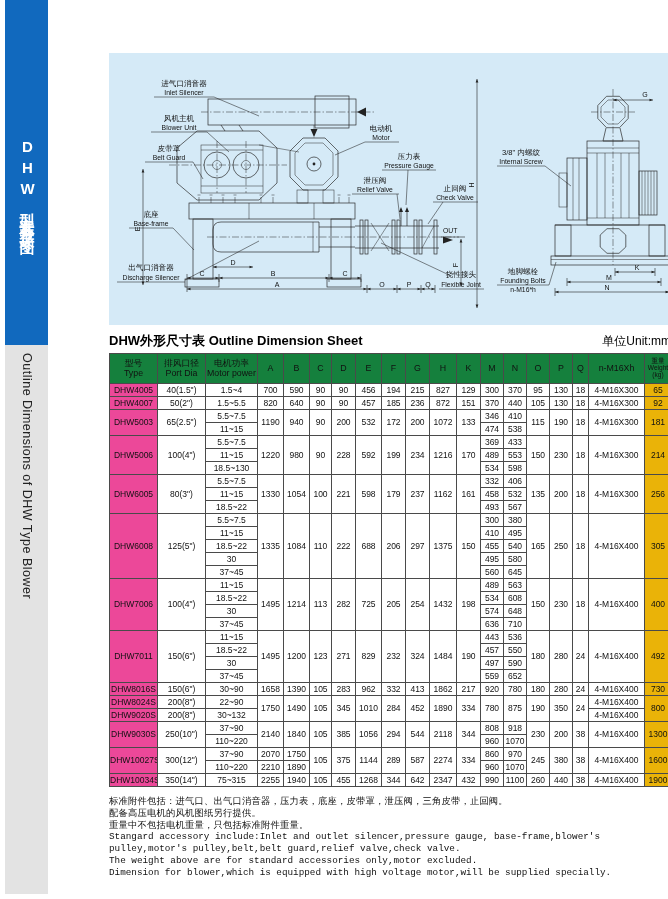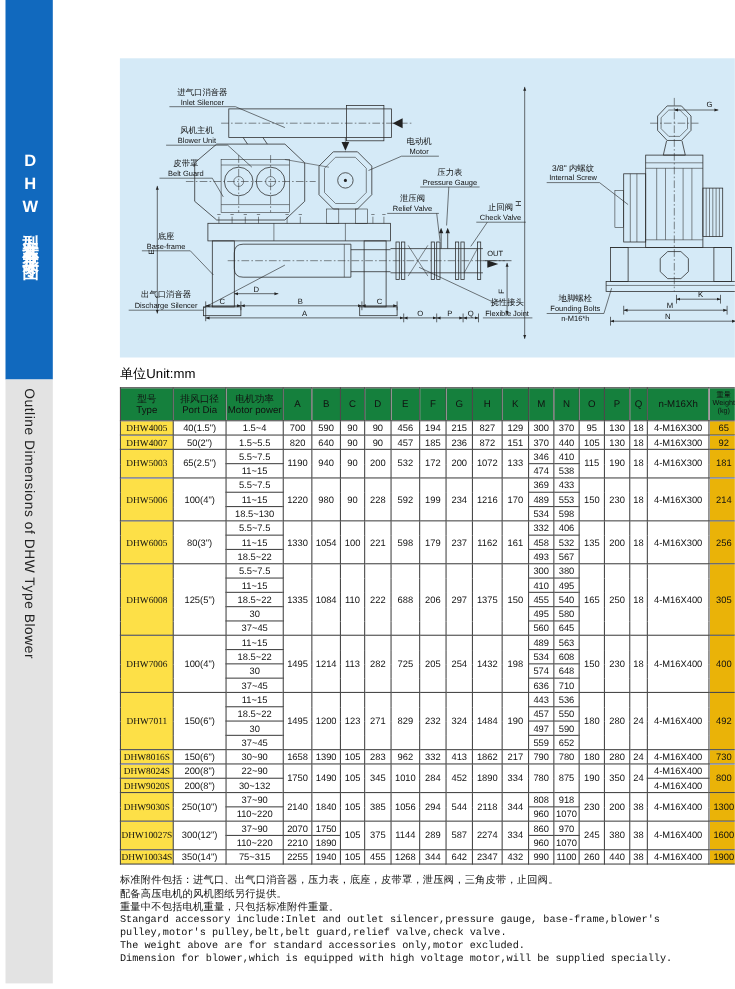--- a/index.html
+++ b/index.html
@@ -20,21 +20,21 @@
 
   .title-row{margin-top:7px;display:flex;justify-content:space-between;align-items:baseline;}
   .sheet-title{font-size:13px;font-weight:bold;color:#000;}
   .sheet-unit{font-size:12px;font-weight:normal;color:#000;}
 
   table.dims{margin-top:3px;border-collapse:collapse;table-layout:fixed;width:562px;}
   table.dims th,table.dims td{border:1px solid #4a4a4a;text-align:center;vertical-align:middle;
       padding:0;font-size:8.5px;color:#111;height:12px;line-height:1.05;overflow:hidden;}
   table.dims th{background:#15803d;font-weight:normal;font-size:8.8px;white-space:pre-line;height:29px;}
   table.dims th.th-small{font-size:6.6px;}
-  td.c-type{background:#fde047;font-size:8.2px;font-family:Liberation Serif, serif;}
+  td.c-type{background:#ec4899;font-size:8.2px;}
   td.c-wt{background:#eab308;}
 
   .notes{margin-top:9px;font-size:9.3px;line-height:11.8px;color:#111;font-family:Liberation Mono, monospace;}
   .notes .cn{letter-spacing:0.2px;}
 
   
   .lbl-cn{font-size:7.6px;fill:#111;}
   .lbl-en{font-size:6.8px;fill:#111;}
   .dim-letter{font-size:7px;fill:#111;}
   .ln{stroke:#2b2b2b;stroke-width:0.7;fill:none;}
@@ -273,20 +273,21 @@
         <line class="dim" x1="446" y1="239" x2="560" y2="239"></line>
         <text class="dim-letter" x="498" y="237" text-anchor="middle">N</text>
         <g class="tick">
             <path d="M506,215 v8 M546,215 v8 M458,225 v8 M552,225 v8 M446,235 v8 M560,235 v8"></path>
           </g>
       </g>
     </svg>
   </div>
 
   <div class="title-row">
+    <span class="sheet-title">DHW外形尺寸表 Outline Dimension Sheet</span>
     <span class="sheet-unit">单位Unit:mm</span>
   </div>
 
   <table class="dims">
       <colgroup>
         <col style="width: 48px;">
         <col style="width: 48px;">
         <col style="width: 52px;">
         <col style="width: 26px;">
         <col style="width: 26px;">
@@ -583,21 +584,21 @@
           <td class="c-pwr">30~90</td>
           <td>1658</td>
           <td>1390</td>
           <td>105</td>
           <td>283</td>
           <td>962</td>
           <td>332</td>
           <td>413</td>
           <td>1862</td>
           <td>217</td>
-          <td>790</td>
+          <td>920</td>
           <td>780</td>
           <td>180</td>
           <td>280</td>
           <td>24</td>
           <td>4-M16X400</td>
           <td class="c-wt">730</td>
         </tr>
         <tr>
           <td class="c-type">DHW8024S</td>
           <td>200(8")</td>

